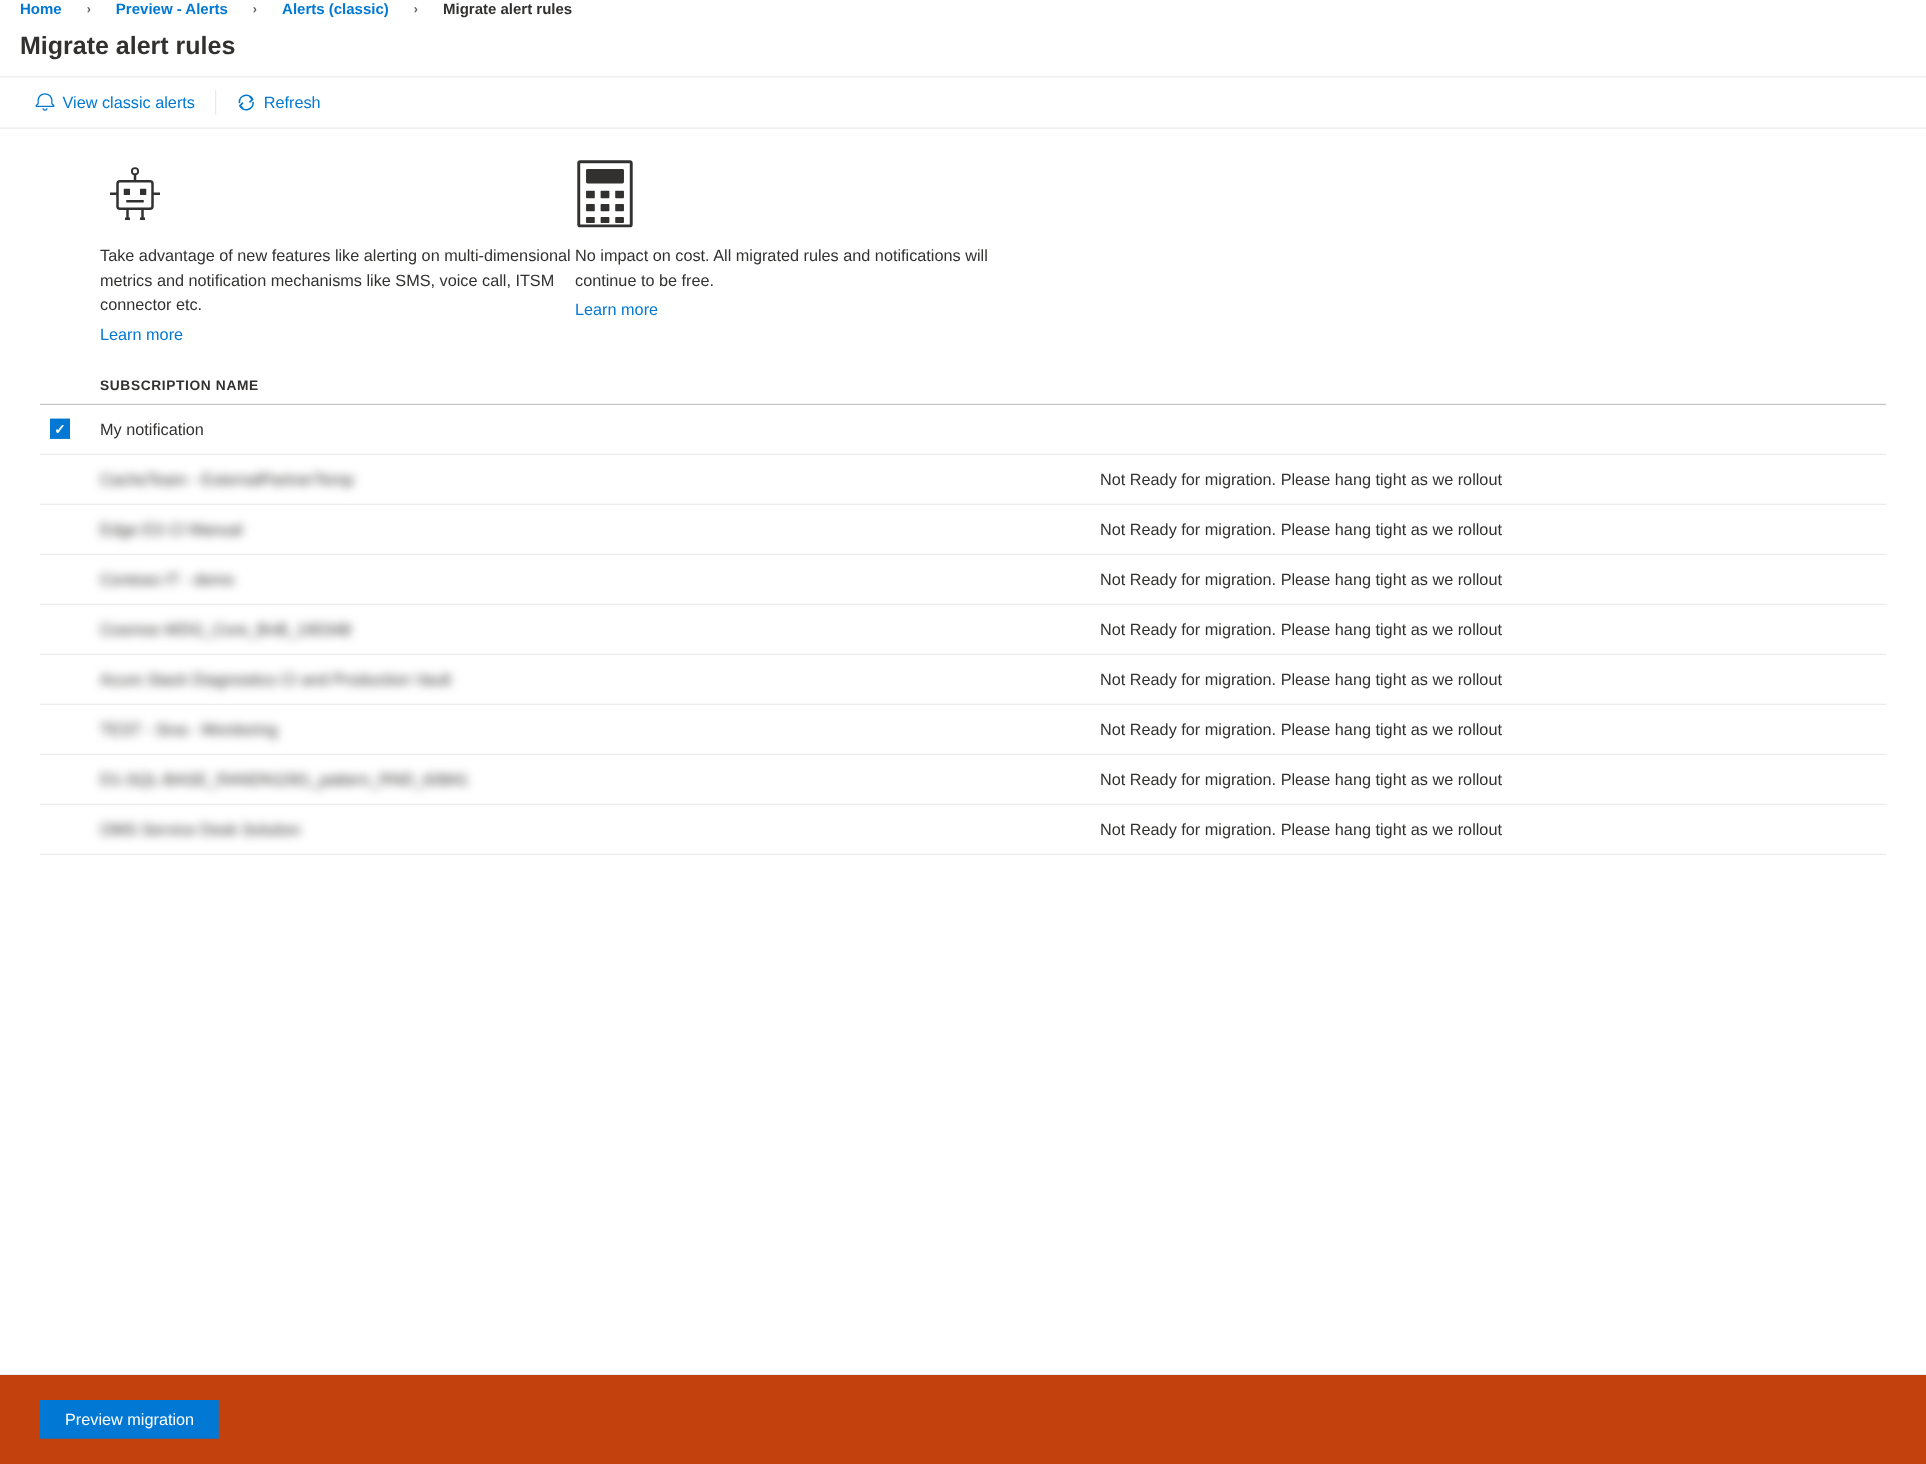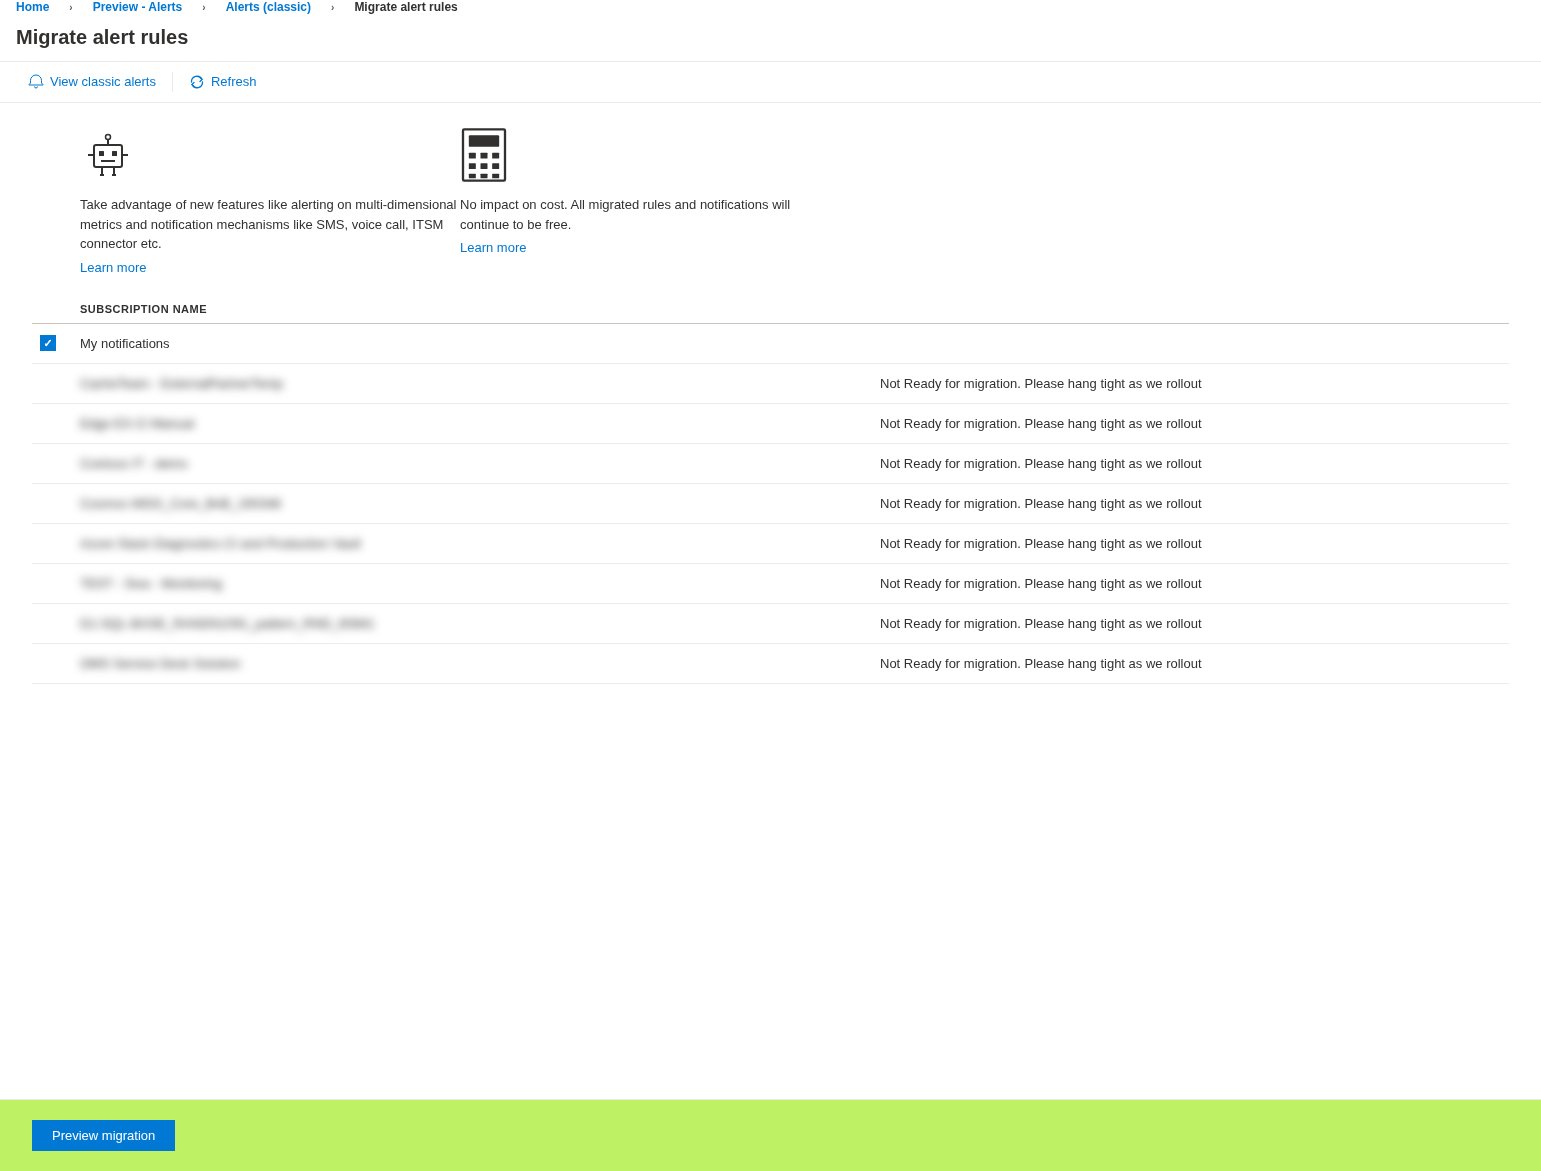--- a/index.html
+++ b/index.html
@@ -169,21 +169,21 @@
     .ready-link { color: #0078d4; text-decoration: none; }
     .not-ready-text { color: #323130; }
 
     .footer {
       padding: 20px 32px;
       border-top: 1px solid #edebe9;
       position: fixed;
       bottom: 0;
       left: 0;
       right: 0;
-      background: #bef264;
+      background: #c2410c;
     }
     .preview-btn {
       background: #0078d4;
       color: white;
       border: none;
       padding: 8px 20px;
       font-size: 13px;
       cursor: pointer;
       font-family: inherit;
     }
@@ -268,21 +268,21 @@
   <div class="table-header">
     <div class="col-check"></div>
     <div class="col-sub">SUBSCRIPTION NAME</div>
   </div>
 
   <div id="table-rows">
       <div class="table-row">
         <div class="row-check">
           <div class="checkbox-blue"></div>
         </div>
-        <div class="row-sub">My notifications</div>
+        <div class="row-sub">My notification</div>
       </div>
       <div class="table-row">
         <div class="row-check"></div>
         <div class="row-sub blurred">CacheTeam - ExternalPartnerTemp</div>
         <div class="row-details"><span class="not-ready-text">Not Ready for migration. Please hang tight as we rollout</span></div>
       </div>
       <div class="table-row">
         <div class="row-check"></div>
         <div class="row-sub blurred">Edge ES CI Manual</div>
         <div class="row-details"><span class="not-ready-text">Not Ready for migration. Please hang tight as we rollout</span></div>

